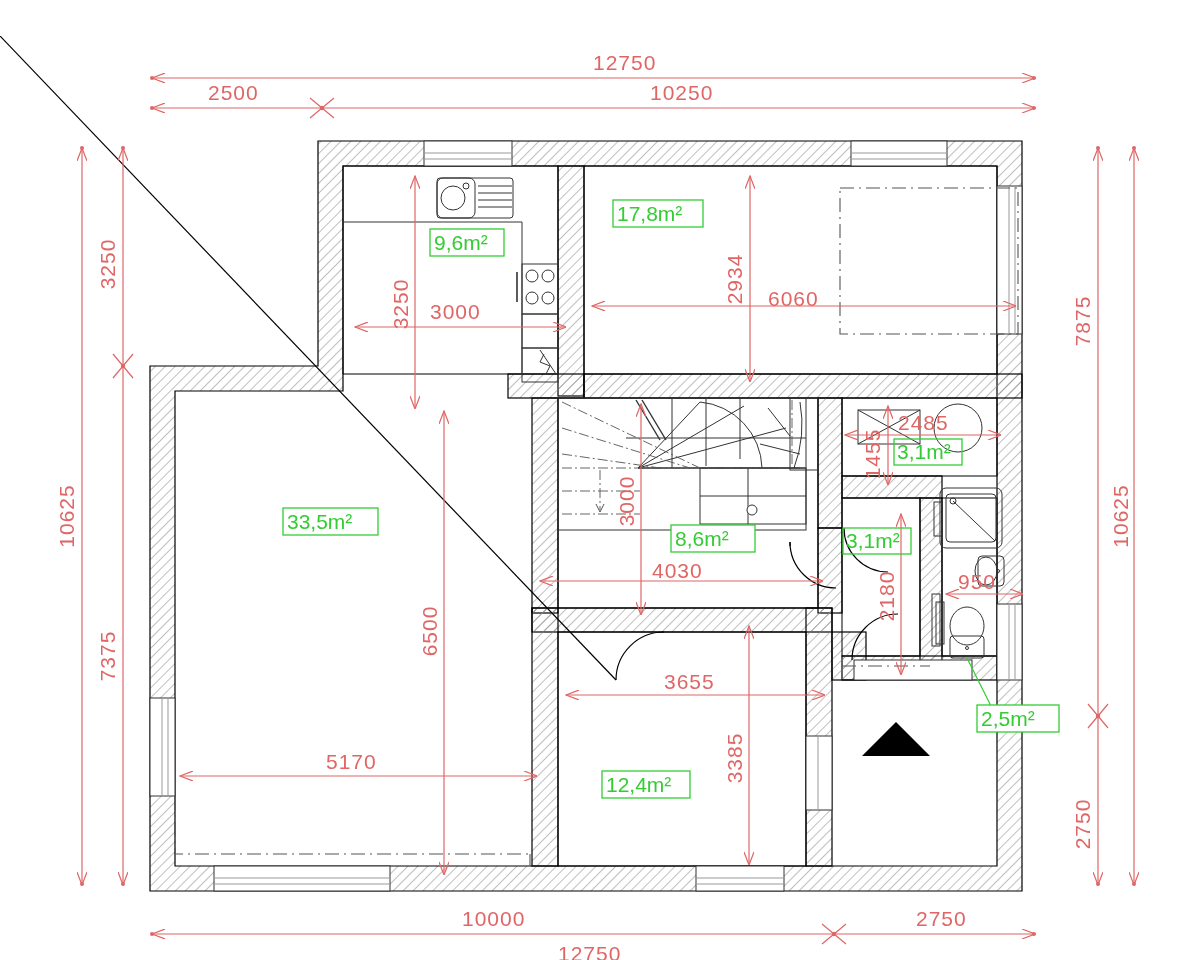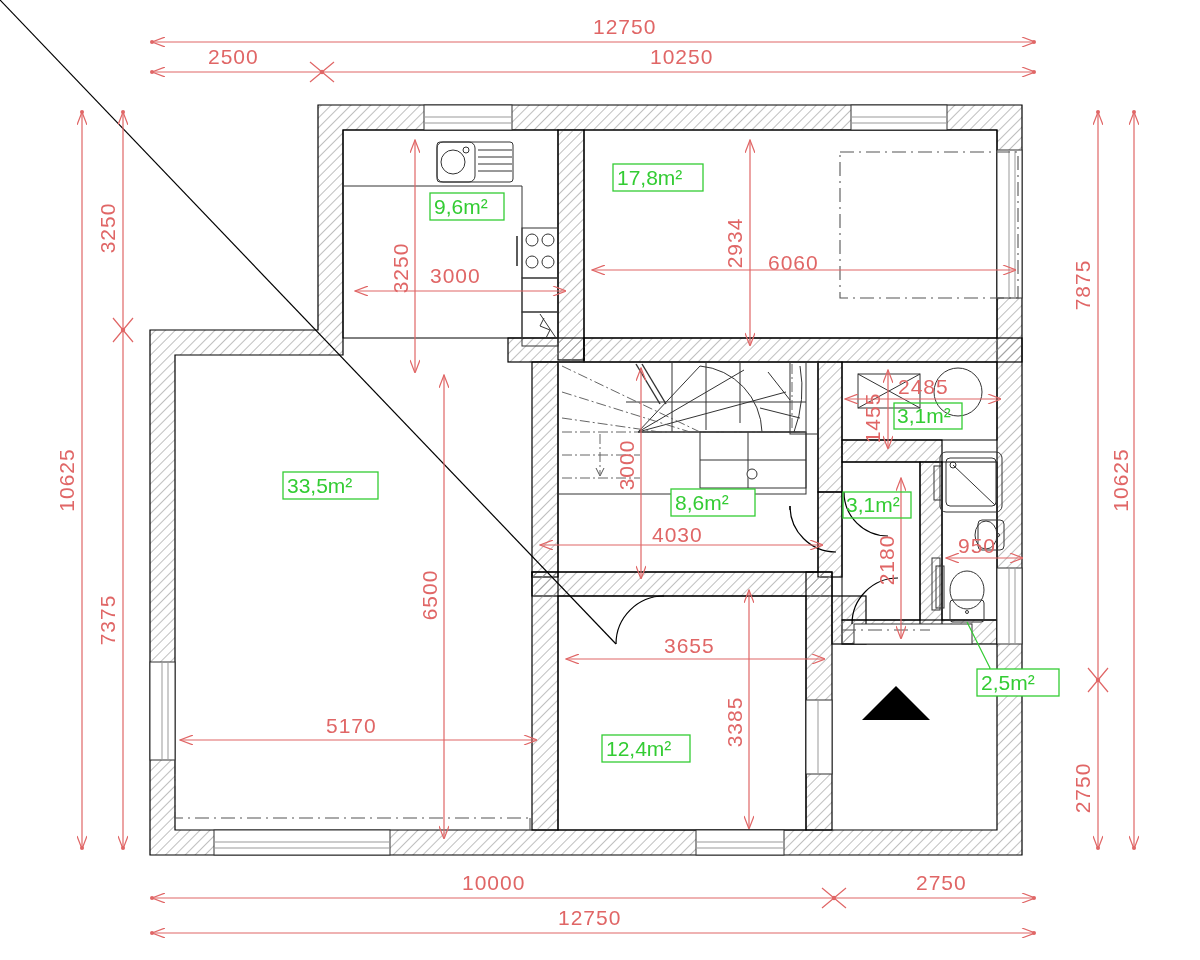--- a/index.html
+++ b/index.html
@@ -1,18 +1,18 @@
 <!DOCTYPE html>
 <html><head>
 <meta charset="utf-8">
 <style>
   html,body{margin:0;padding:0;background:#ffffff;}
   body{width:1200px;height:960px;overflow:hidden;
        font-family:"Liberation Sans", sans-serif;}
-  #stage{position:relative;width:1200px;height:817px;}
+  #stage{position:relative;width:1200px;height:817px;margin-top:36px;}
   svg#plan{position:absolute;left:0;top:0;width:1200px;height:960px;}
   .dimtext{font-family:"Liberation Sans", sans-serif;font-size:21px;fill:#e06666;
            letter-spacing:1px;}
   .areatext{font-family:"Liberation Sans", sans-serif;font-size:21px;fill:#33cc33;}
 </style>
 </head>
 <body>
 
 <div id="stage">
 

